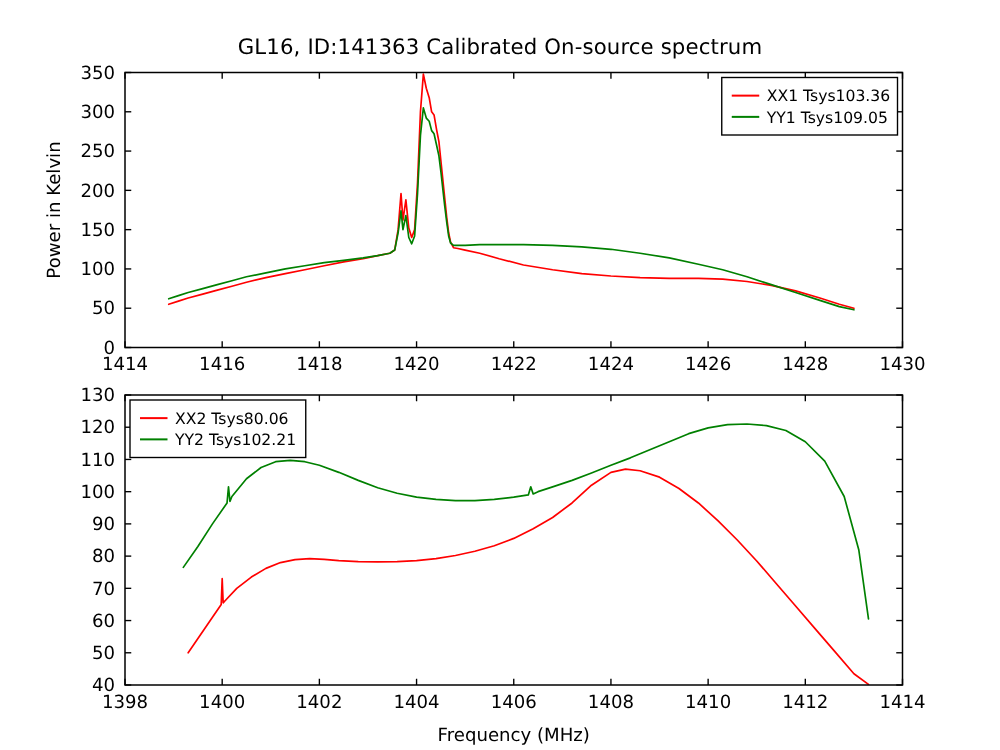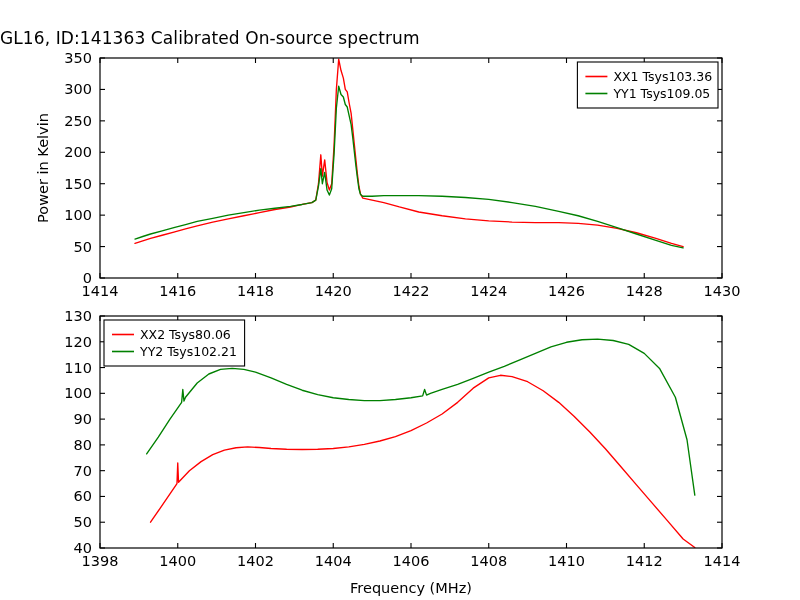--- a/index.html
+++ b/index.html
@@ -17,21 +17,21 @@
     position: relative;
     width: 800px;
     height: 600px;
     background: #ffffff;
   }
   .panel-title {
     position: absolute;
     left: 0;
     top: 28px;
     width: 800px;
-    text-align: left;
+    text-align: center;
     font-size: 17px;
     color: #000000;
     letter-spacing: 0.1px;
   }
   .axes-svg {
     position: absolute;
     left: 0;
     top: 0;
   }
   .tick-label {

